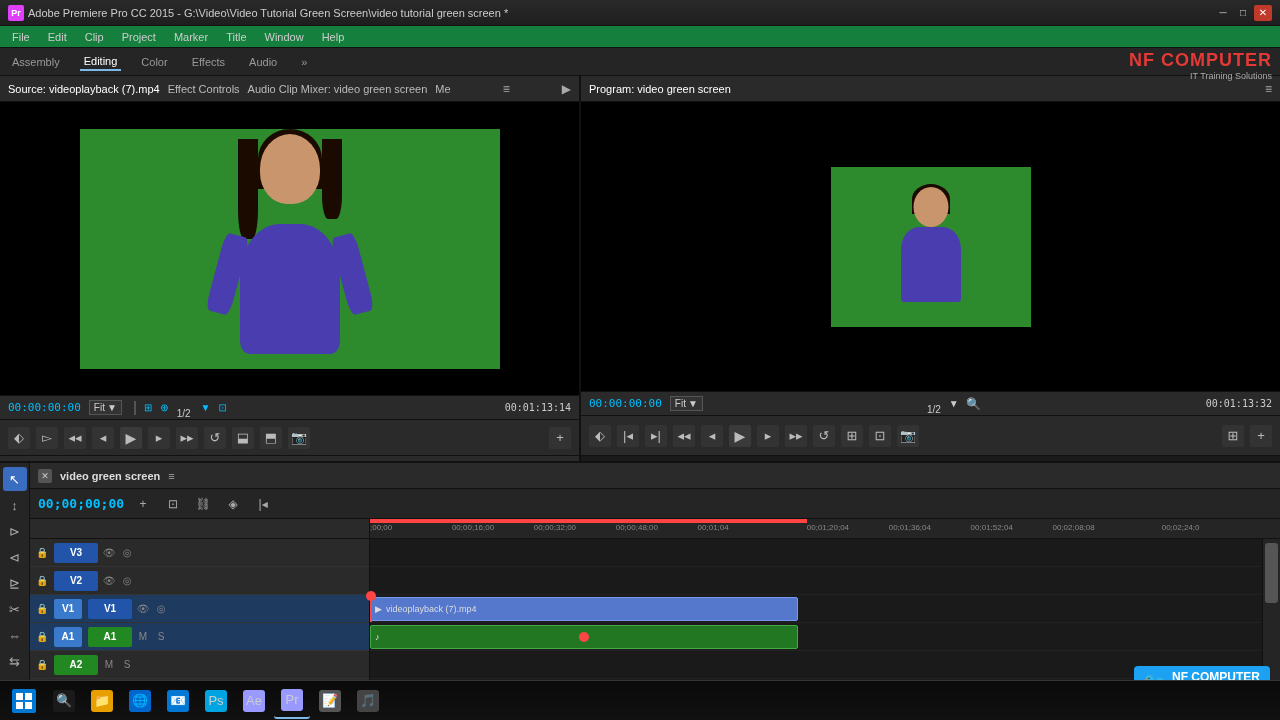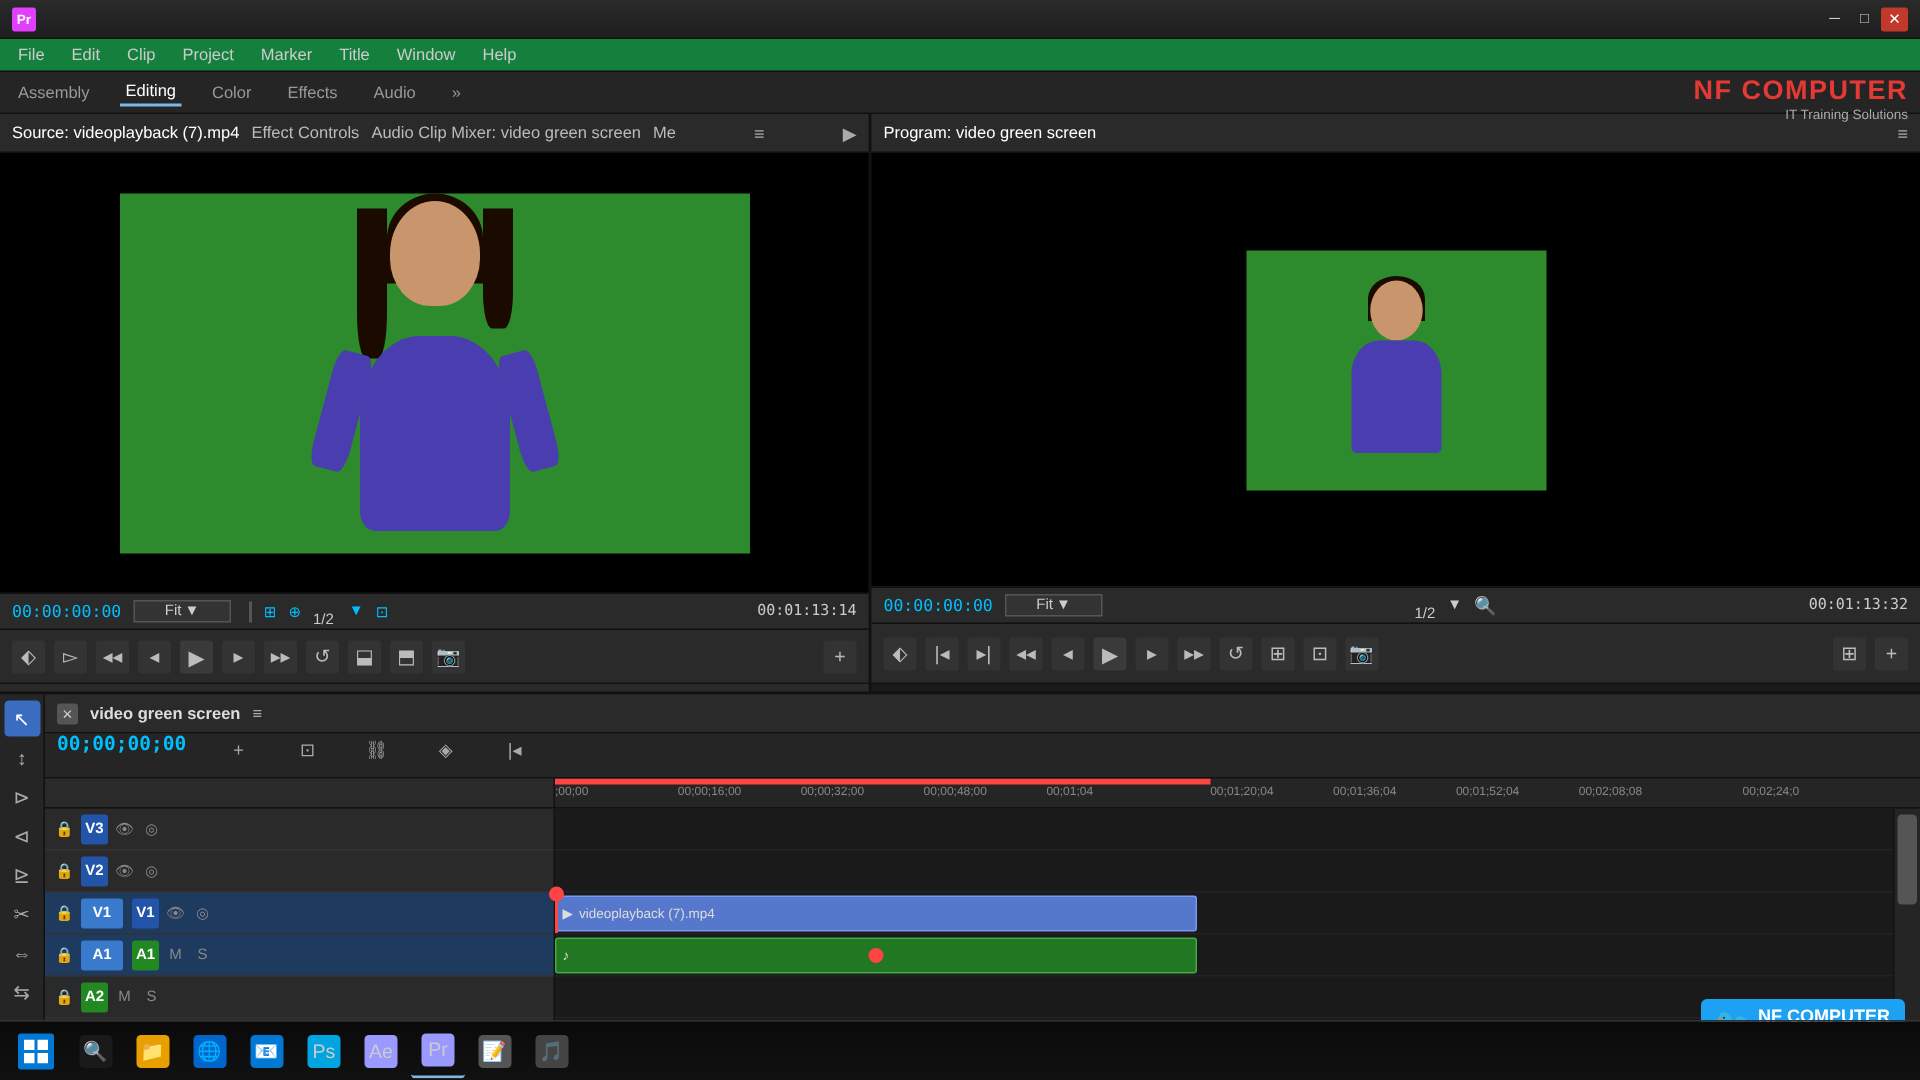--- a/index.html
+++ b/index.html
@@ -254,21 +254,21 @@
       font-size: 10px;
       color: #00bfff;
       border-top: 1px solid #111;
     }
     .timecode { color: #00bfff; font-size: 11px; font-family: monospace; }
     .fit-dropdown {
       background: #333;
       border: 1px solid #555;
       color: #ccc;
       font-size: 10px;
-      padding: 1px 20px;
+      padding: 1px 4px;
       cursor: pointer;
       display: flex;
       align-items: flex-start;
       gap: 2px;
     }
     .fraction-text { color: #ccc; font-size: 10px; margin-top: 11px; }
     .duration-text { color: #ccc; font-size: 10px; font-family: monospace; margin-left: auto; }
 
     #source-transport {
       background: #2a2a2a;
@@ -530,22 +530,23 @@
       border-radius: 2px;
       cursor: pointer;
       font-size: 9px;
       color: #ccc;
     }
     #timeline-title { font-size: 11px; color: #ddd; font-weight: bold; }
     #timeline-tools {
       background: #252525;
       height: 30px;
       display: flex;
+      align-items: center;
       padding: 0 8px;
-      gap: 24px;
+      gap: 8px;
       border-bottom: 1px solid #111;
     }
     .tl-timecode { font-family: monospace; color: #00bfff; font-size: 13px; font-weight: bold; }
     .tl-tool-btn {
       width: 22px;
       height: 22px;
       display: flex;
       align-items: center;
       justify-content: center;
       cursor: pointer;
@@ -594,21 +595,21 @@
       height: 28px;
       display: flex;
       align-items: center;
       padding: 0 6px;
       gap: 4px;
       border-bottom: 1px solid #333;
       font-size: 10px;
       color: #ccc;
     }
     .track-label {
-      width: 18px;
+      width: 44px;
       height: 20px;
       display: flex;
       align-items: center;
       justify-content: center;
       border-radius: 2px;
       font-size: 10px;
       font-weight: bold;
       color: #fff;
     }
     .track-v { background: #2255aa; }
@@ -823,20 +824,21 @@
       left: 50%;
       transform: translate(-50%, -50%);
     }
   </style>
 </head>
 <body>
 
 <div id="titlebar">
   <div id="titlebar-left">
     <div id="titlebar-icon">Pr</div>
+    <span>Adobe Premiere Pro CC 2015 - G:\Video\Video Tutorial Green Screen\video tutorial green screen *</span>
   </div>
   <div id="titlebar-controls">
     <div class="titlebar-btn">─</div>
     <div class="titlebar-btn">□</div>
     <div class="titlebar-btn close">✕</div>
   </div>
 </div>
 
 <div id="menubar">
 <span class="menu-item">File</span>

